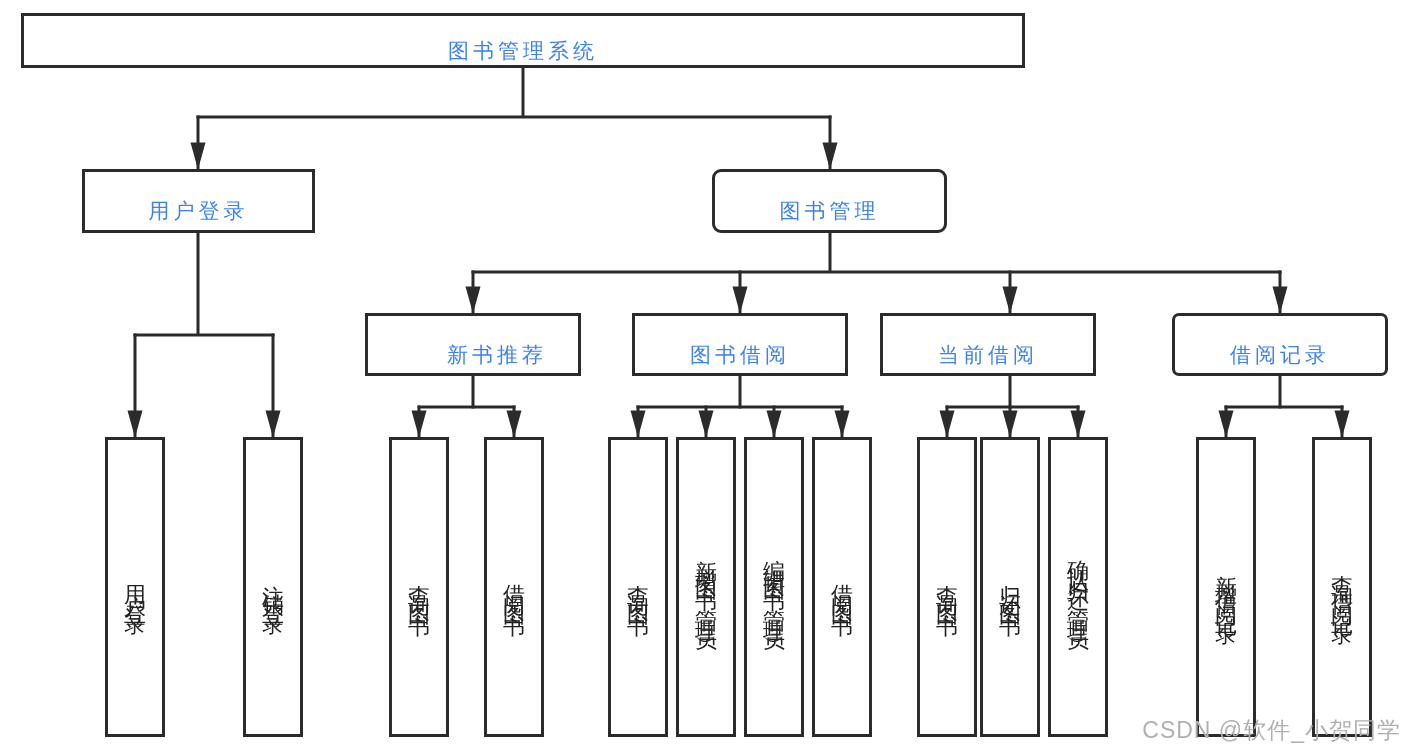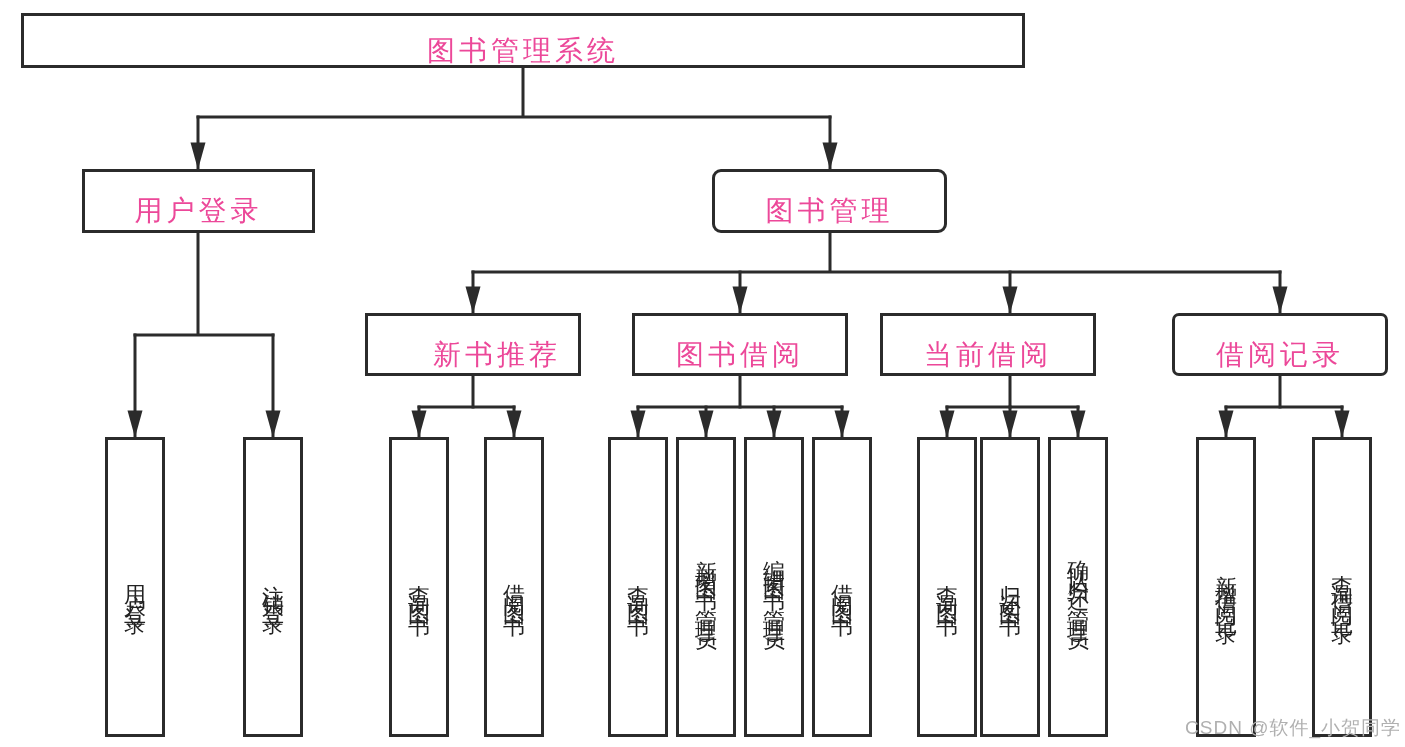--- a/index.html
+++ b/index.html
@@ -20,24 +20,24 @@
     box-sizing: border-box;
     border: 3px solid #2b2b2b;
     background: #ffffff;
     display: flex;
     align-items: center;
     justify-content: center;
     color: #222222;
     z-index: 2;
   }
   .hlabel {
-    font-size: 28px;
+    font-size: 21px;
     letter-spacing: 4px;
     white-space: nowrap;
-    color: #ec4899;
+    color: #3b82f6;
     margin-top: 20px;
   }
   .vtext {
     writing-mode: vertical-rl;
     text-orientation: mixed;
     font-size: 22px;
     letter-spacing: 10px;
     line-height: 1.1;
     color: #222222;
   }
@@ -65,21 +65,21 @@
   #connectors {
     position: absolute;
     left: 0; top: 0;
     z-index: 1;
     pointer-events: none;
   }
   #watermark {
     position: absolute;
     right: 4px;
     top: 715px;
-    font-size: 19px;
+    font-size: 23px;
     color: #b0b0b0;
     letter-spacing: 1px;
     white-space: nowrap;
     z-index: 5;
   }
 </style>
 </head>
 <body>
 
 <div id="canvas">

